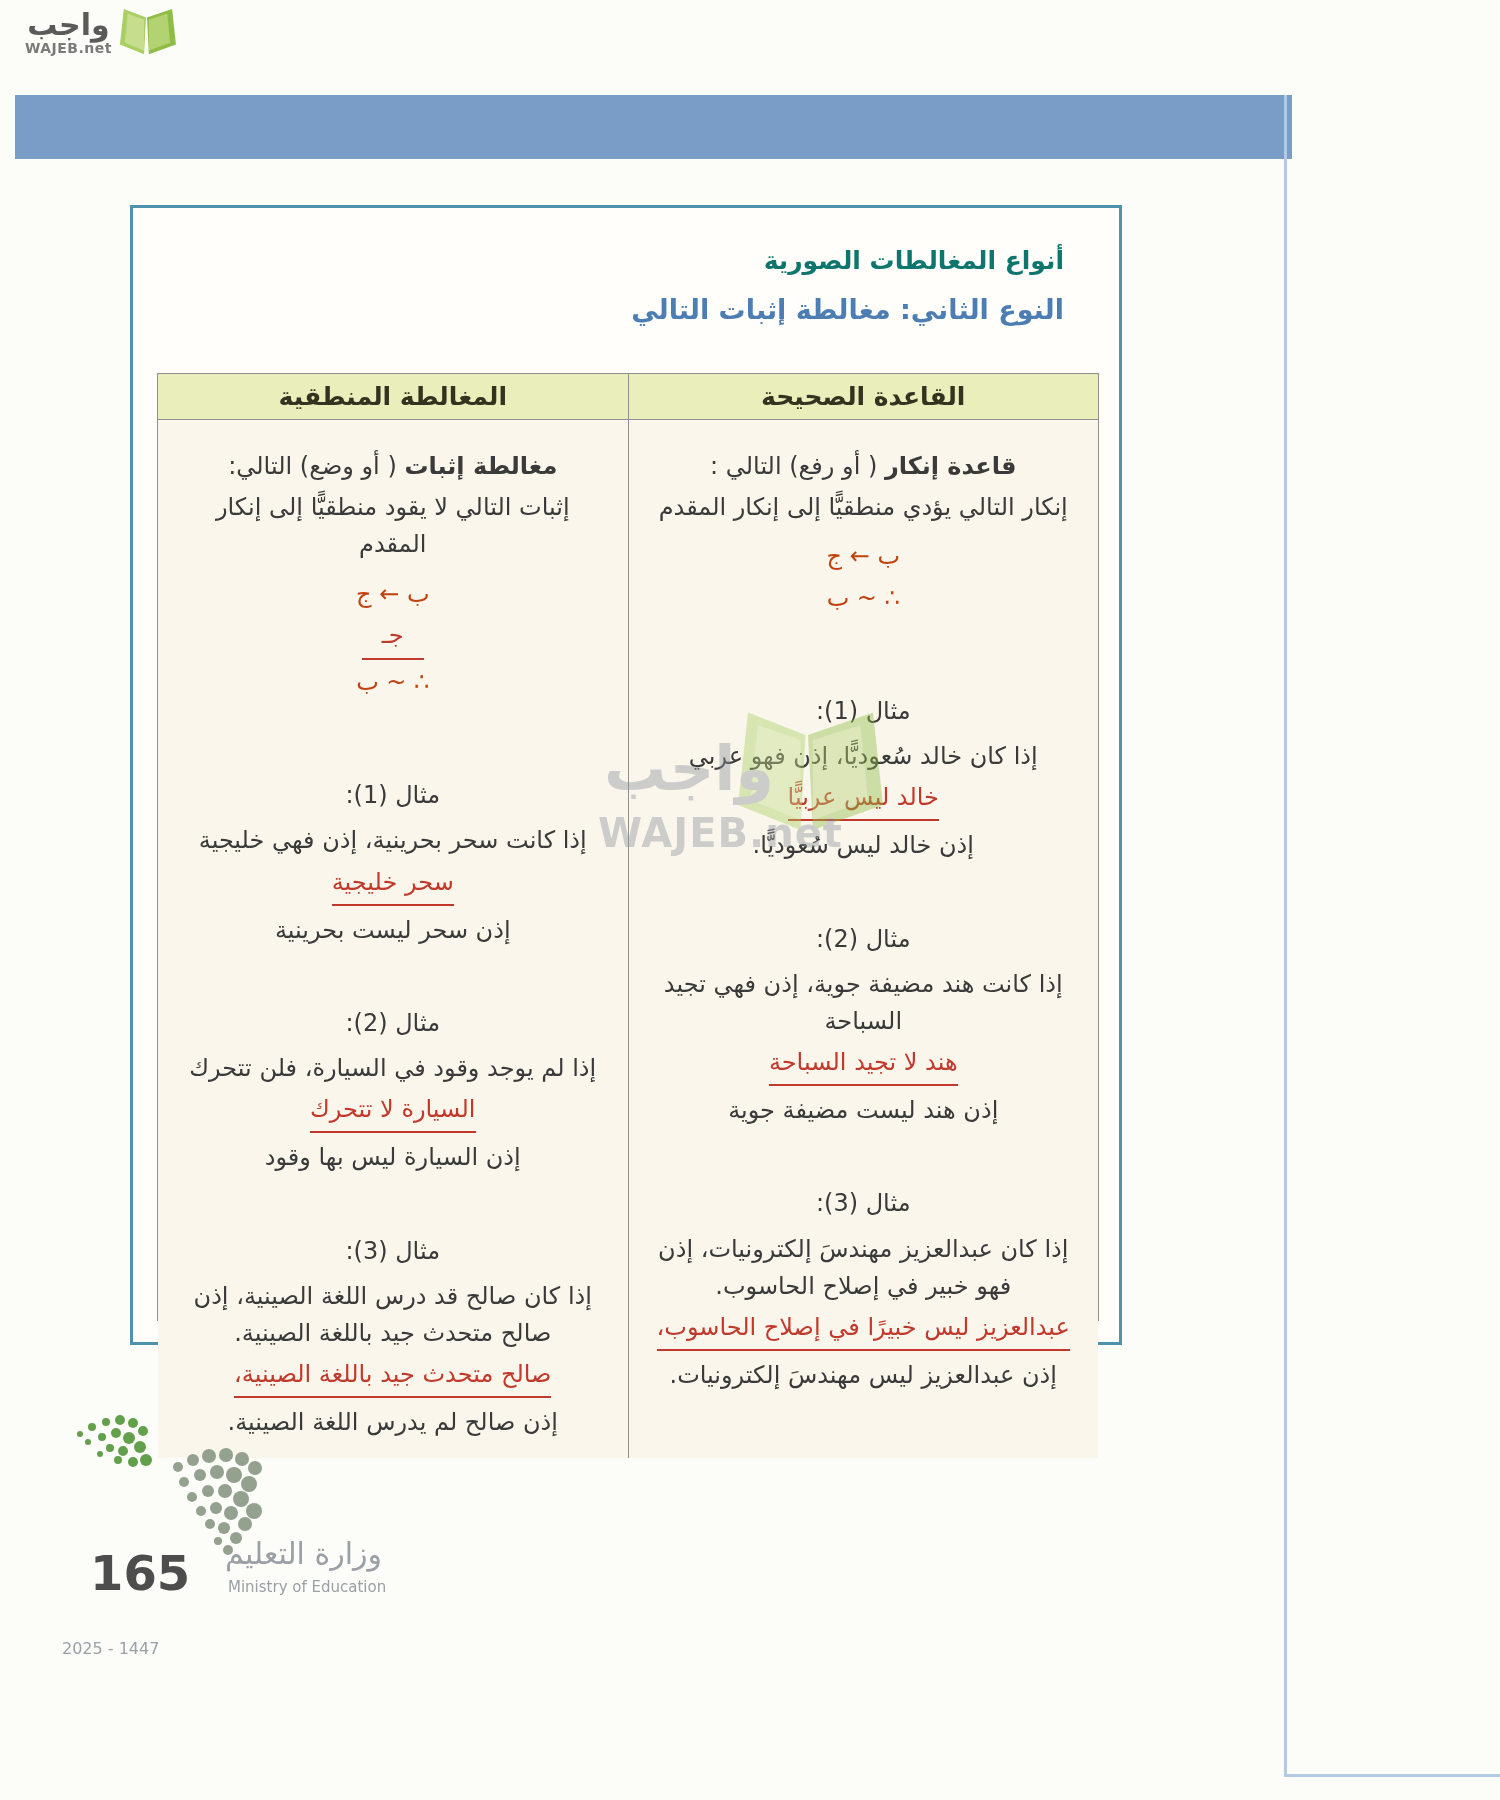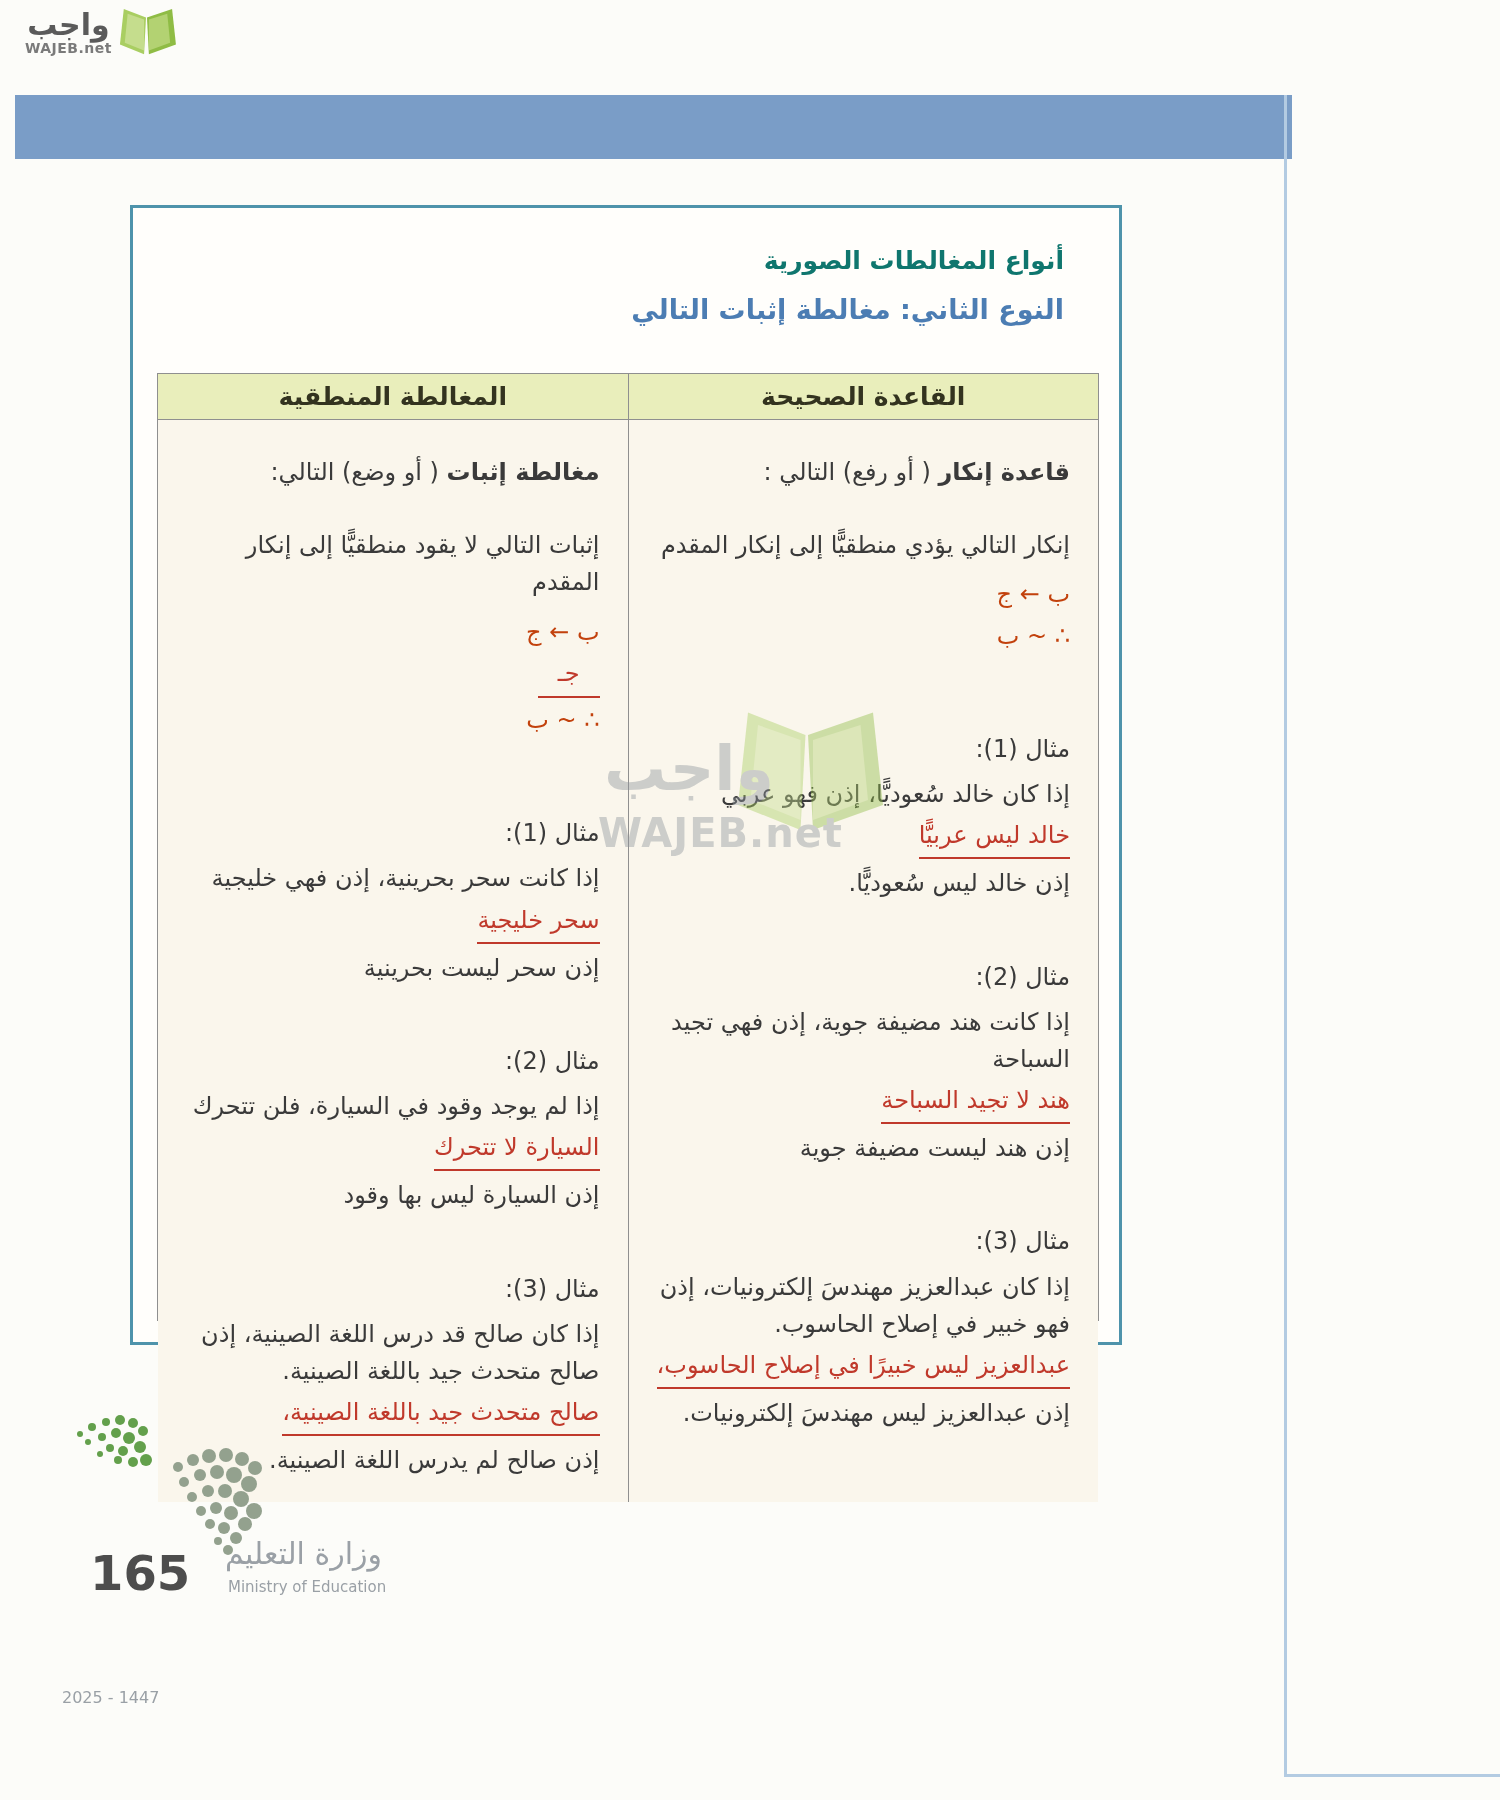--- a/index.html
+++ b/index.html
@@ -24,26 +24,26 @@
   .content-box { position:absolute; left:130px; top:205px; width:992px; height:1140px; border:3px solid #4e93ab; background:#fffefb; }
   .heading-title { position:absolute; top:38px; right:55px; color:#0f766e; font-size:25px; font-weight:bold; direction:rtl; }
   .heading-subtitle { position:absolute; top:86px; right:55px; color:#4c7db3; font-size:27px; font-weight:bold; direction:rtl; }
 
   
   .logic-table { position:absolute; left:24px; top:165px; width:942px; height:948px; border:1px solid #8f8f8f; direction:rtl; display:flex; flex-direction:column; }
   .table-header { display:flex; height:46px; background:#e9eebb; border-bottom:1px solid #8f8f8f; flex:0 0 auto; }
   .header-cell { flex:1; display:flex; align-items:center; justify-content:center; font-size:25px; font-weight:bold; color:#33331f; }
   .header-cell.first { border-left:1px solid #8f8f8f;text-align:center; }
   .table-body { flex:1; display:flex; background:#faf6ec; }
-  .col { flex:1; padding:22px 28px; font-size:24px; color:#3a3a3a; line-height:1.55; direction:rtl; }
+  .col { flex:1; padding:16px 28px; text-align:center; font-size:24px; color:#3a3a3a; line-height:1.55; direction:rtl; }
   .col.first { border-left:1px solid #8f8f8f; }
 
   .rule-line { margin-top:12px; }
   .rule-bold { font-weight:bold; }
-  .desc { margin-top:36px; }
+  .desc { margin-top:4px; }
   .formula { margin-top:12px; }
   .formula-line { margin-top:4px; font-size:24px; color:#c2410c; }
   .formula-mid-wrap { margin-top:4px; }
   .formula-mid { display:inline-block; color:#c0392b; border-bottom:2px solid #c0392b; padding:0 20px 4px; }
 
   .example { margin-top:56px; }
   .example.first { margin-top:76px; }
   .example-label { margin-bottom:8px; }
   .highlight-wrap { margin-top:4px; }
   .highlight { display:inline-block; color:#c0392b; border-bottom:2px solid #c0392b; padding-bottom:3px; }
@@ -53,21 +53,21 @@
   .watermark { position:absolute; left:598px; top:690px; width:295px; height:195px; opacity:0.42; pointer-events:none; }
   .wm-book { position:absolute; right:0; top:0; width:175px; height:175px; }
   .wm-ar { position:absolute; left:6px; top:42px; font-size:62px; font-weight:bold; color:#8f969c; }
   .wm-site { position:absolute; left:0px; top:120px; font-size:40px; font-weight:bold; color:#8f969c; letter-spacing:1px; direction:ltr; }
 
   
   .moe-logo { position:absolute; left:58px; top:1412px; width:250px; height:165px; }
   .page-number { position:absolute; left:90px; top:1545px; font-size:48px; font-weight:bold; color:#4d4d4d; }
   .ministry-ar { position:absolute; left:225px; top:1536px; font-size:30px; color:#9aa0a6; direction:rtl; }
   .ministry-en { position:absolute; left:228px; top:1578px; font-size:15px; color:#9aa0a6; }
-  .edition { position:absolute; left:62px; top:1688px; font-size:16px; color:#9aa0a6; direction:ltr; }
+  .edition { position:absolute; left:62px; top:1639px; font-size:16px; color:#9aa0a6; direction:ltr; }
 </style>
 </head>
 <body>
 
 <div class="page">
 
   <div class="brand">
     <svg class="brand-book" viewBox="0 0 70 58" xmlns="http://www.w3.org/2000/svg">
       <path d="M35 12 L12 3 L8 40 L33 50 Z" fill="#a9ce62"></path>
       <path d="M36 12 L62 3 L66 40 L38 50 Z" fill="#8fbc45"></path>

